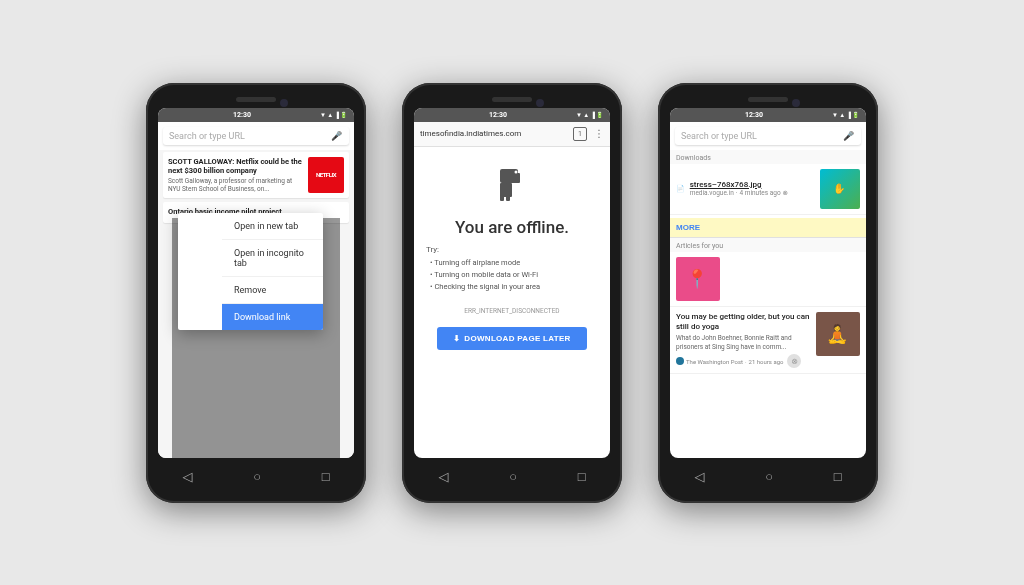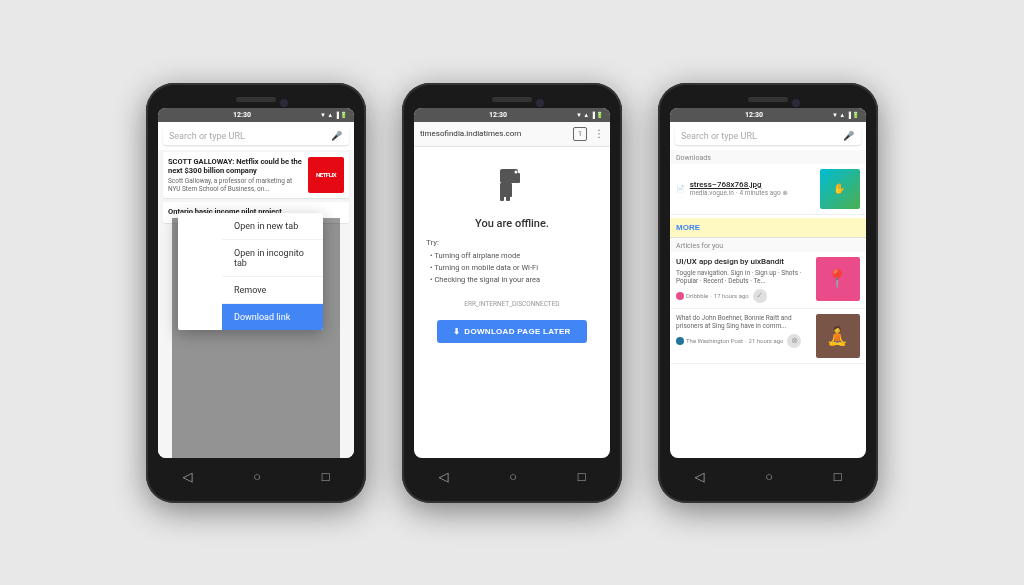--- a/index.html
+++ b/index.html
@@ -179,21 +179,21 @@
       font-size: 7px;
       color: #666;
     }
     .p2-offline-content {
       display: flex;
       flex-direction: column;
       align-items: center;
       padding: 20px 12px 12px;
     }
     .dino-icon { font-size: 28px; margin-bottom: 8px; }
-    .p2-offline-title { font-size: 11px; font-weight: 500; color: #333; margin-bottom: 8px; }
+    .p2-offline-title { font-size: 17px; font-weight: 500; color: #333; margin-bottom: 8px; }
     .p2-try-text { font-size: 8px; color: #555; margin-bottom: 3px; align-self: flex-start; }
     .p2-bullet { font-size: 7.5px; color: #555; line-height: 1.6; align-self: flex-start; padding-left: 4px; }
     .p2-error-code { font-size: 6.5px; color: #999; margin-top: 14px; }
     .p2-download-btn {
       margin-top: 12px;
       background: #4285f4;
       color: #fff;
       border: none;
       border-radius: 3px;
       padding: 7px 16px;
@@ -438,36 +438,26 @@
           </div>
         </div>
         <div class="p3-dl-thumb" style="background:linear-gradient(135deg,#00bcd4,#4caf50);">✋</div>
       </div>
       
       <button class="p3-more-btn" style="color:#4285f4;font-weight:700;font-size:8px;padding:5px 6px;border:none;background:#fef9c3;text-align:left;border-bottom:1px solid #e0e0e0;width:100%;">MORE</button>
       
       <div class="p3-articles-label">Articles for you</div>
       
       <div class="p3-article">
-        <div class="p3-article-info">
-          <div class="p3-article-title">UI/UX app design by uixBandit</div>
-          <div class="p3-article-body">Toggle navigation. Sign in · Sign up · Shots · Popular · Recent · Debuts · Te...</div>
-          <div class="p3-article-meta">
-            <span class="source-dot dot-dribbble"></span>
-            <span>Dribbble</span>
-            <span>·</span>
-            <span>17 hours ago</span>
-            <div class="offline-indicator" style="margin-left:2px;">✓</div>
-          </div>
-        </div>
         <div class="p3-article-thumb thumb-dribbble" style="width:44px;height:44px;display:flex;align-items:center;justify-content:center;font-size:18px;border-radius:2px;">📍</div>
       </div>
       
       <div class="p3-article">
         <div class="p3-article-info">
+          <div class="p3-article-title">You may be getting older, but you can still do yoga</div>
           <div class="p3-article-body">What do John Boehner, Bonnie Raitt and prisoners at Sing Sing have in comm...</div>
           <div class="p3-article-meta">
             <span class="source-dot dot-wp"></span>
             <span>The Washington Post</span>
             <span>·</span>
             <span>21 hours ago</span>
             <div class="offline-indicator" style="margin-left:2px;">⊗</div>
           </div>
         </div>
         <div class="p3-article-thumb thumb-yoga" style="width:44px;height:44px;display:flex;align-items:center;justify-content:center;font-size:18px;border-radius:2px;">🧘</div>

